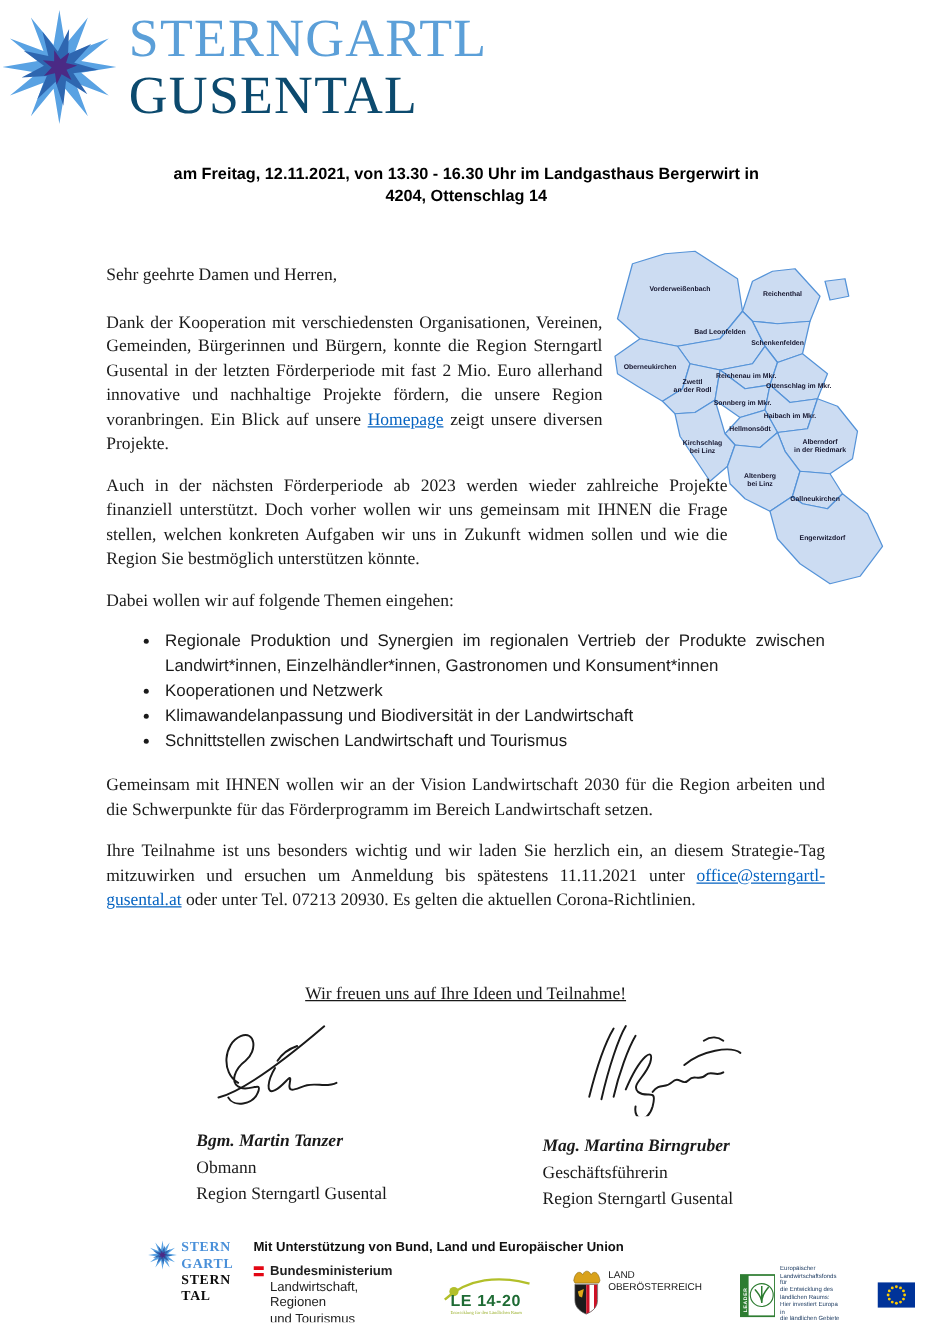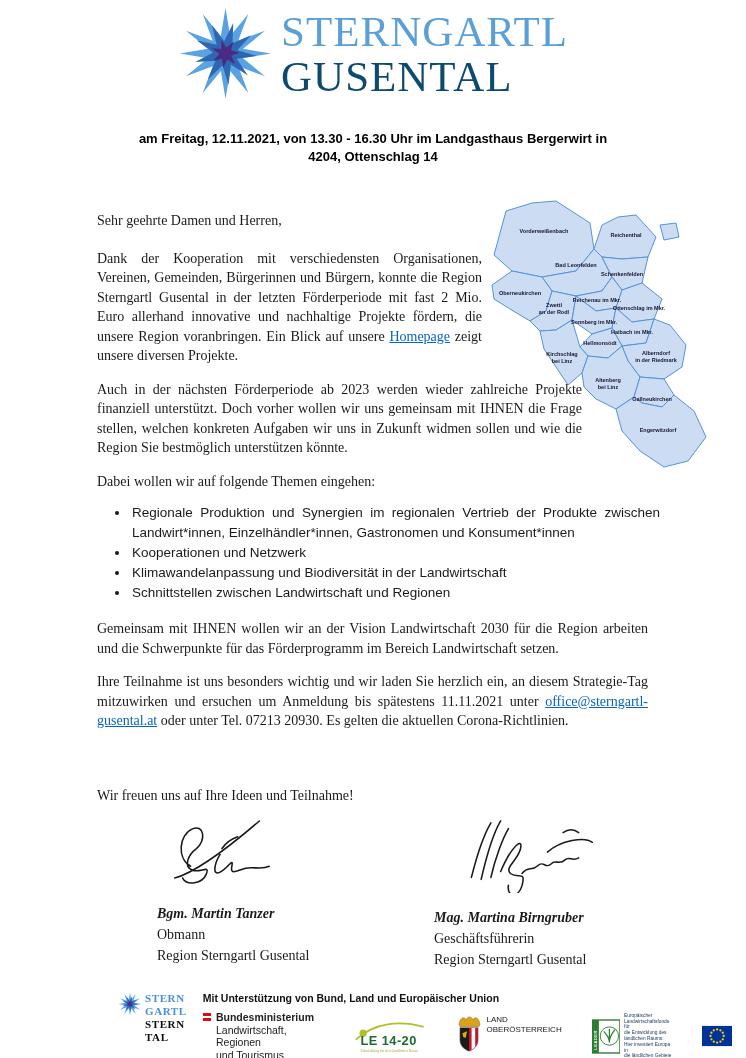--- a/index.html
+++ b/index.html
@@ -1,47 +1,47 @@
 <!DOCTYPE html>
 <html><head>
 <meta charset="utf-8">
 <style>
   html,body{margin:0;padding:0;background:#fff;}
   .page{position:relative;width:746px;height:1058px;background:#fff;overflow:hidden;
         font-family:"Liberation Serif",serif;color:#1a1a1a;}
 
   
-  .logo-wrap{position:absolute;top:6px;left:0;right:0;display:flex;justify-content:center;align-items:center;gap:8px;}
+  .logo-wrap{position:absolute;top:6px;left:0;right:0;display:flex;align-items:center;gap:8px;}
   .logo-text{line-height:1;}
   .logo-line1{font-size:43px;letter-spacing:1px;color:#5b9fd8;}
   .logo-line2{font-size:43px;letter-spacing:1px;color:#0c4a6e;margin-top:2px;}
 
   
   .title{position:absolute;top:130px;left:40px;right:40px;text-align:center;
          font-family:"Liberation Sans",sans-serif;font-weight:bold;font-size:13px;line-height:17.5px;color:#000;}
 
   
   .map{position:absolute;left:484px;top:197px;width:262px;height:282px;}
   .map polygon{fill:#ccdcf2;stroke:#5593d8;stroke-width:1;stroke-linejoin:round;}
   #map-labels text{font-family:"Liberation Sans",sans-serif;font-size:5.5px;font-weight:bold;fill:#15152e;text-anchor:middle;}
 
   
   .body{position:absolute;top:197px;left:85px;width:575px;font-size:14px;line-height:19.5px;text-align:justify;}
   .sp1{float:right;clear:right;width:178px;height:172px;}
   .sp2{float:right;clear:right;width:78px;height:108px;}
-  .body p{margin:12px;}
+  .body p{margin:0;}
   .salutation{margin-top:14px !important;}
   .p1{margin-top:18px !important;}
   .p2,.p3,.p5{margin-top:14px !important;}
   .p4{margin-top:16px !important;}
   a.doclink{color:#0563c1;text-decoration:underline;cursor:pointer;}
   ul.topics{margin:12px 0 0 0;padding:0 0 0 45px;font-family:"Liberation Sans",sans-serif;
             font-size:13.5px;line-height:20px;text-align:justify;}
   ul.topics li{margin:0;padding-left:2px;}
-  .closing{margin-top:55px !important;}
+  .closing{margin-top:55px !important;text-align:center;text-decoration:underline;}
 
   
   .sigs{position:absolute;top:815px;left:145px;right:60px;display:flex;margin-left:12px;}
   .sig-col1{width:277px;}
   .sig-col2{flex:1;}
   .sig-img{display:block;}
   .sig-img path{fill:none;stroke:#1a1a1a;stroke-width:1.6;stroke-linecap:round;}
   .sig-name{font-weight:bold;font-style:italic;font-size:14px;margin-top:14px;line-height:21px;}
   .sig-role,.sig-org{font-size:14px;line-height:21px;}
 
@@ -135,21 +135,21 @@
     <p class="p1"><span>Dank der Kooperation mit verschiedensten Organisationen, Vereinen, Gemeinden, Bürgerinnen und Bürgern, konnte die Region Sterngartl Gusental in der letzten Förderperiode mit fast 2 Mio. Euro allerhand innovative und nachhaltige Projekte fördern, die unsere Region voranbringen. Ein Blick auf unsere </span><a class="doclink">Homepage</a><span> zeigt unsere diversen Projekte.</span></p>
 
     <p class="p2">Auch in der nächsten Förderperiode ab 2023 werden wieder zahlreiche Projekte finanziell unterstützt. Doch vorher wollen wir uns gemeinsam mit IHNEN die Frage stellen, welchen konkreten Aufgaben wir uns in Zukunft widmen sollen und wie die Region Sie bestmöglich unterstützen könnte.</p>
 
     <p class="p3">Dabei wollen wir auf folgende Themen eingehen:</p>
 
     <ul class="topics">
         <li>Regionale Produktion und Synergien im regionalen Vertrieb der Produkte zwischen Landwirt*innen, Einzelhändler*innen, Gastronomen und Konsument*innen</li>
         <li>Kooperationen und Netzwerk</li>
         <li>Klimawandelanpassung und Biodiversität in der Landwirtschaft</li>
-        <li>Schnittstellen zwischen Landwirtschaft und Regionen</li>
+        <li>Schnittstellen zwischen Landwirtschaft und Tourismus</li>
       </ul>
 
     <p class="p4">Gemeinsam mit IHNEN wollen wir an der Vision Landwirtschaft 2030 für die Region arbeiten und die Schwerpunkte für das Förderprogramm im Bereich Landwirtschaft setzen.</p>
 
     <p class="p5"><span>Ihre Teilnahme ist uns besonders wichtig und wir laden Sie herzlich ein, an diesem Strategie-Tag mitzuwirken und ersuchen um Anmeldung bis spätestens 11.11.2021 unter </span><a class="doclink">office@sterngartl-gusental.at</a><span> oder unter Tel. 07213 20930. Es gelten die aktuellen Corona-Richtlinien.</span></p>
 
     <p class="closing">Wir freuen uns auf Ihre Ideen und Teilnahme!</p>
   </div>
 
   <div class="sigs">

